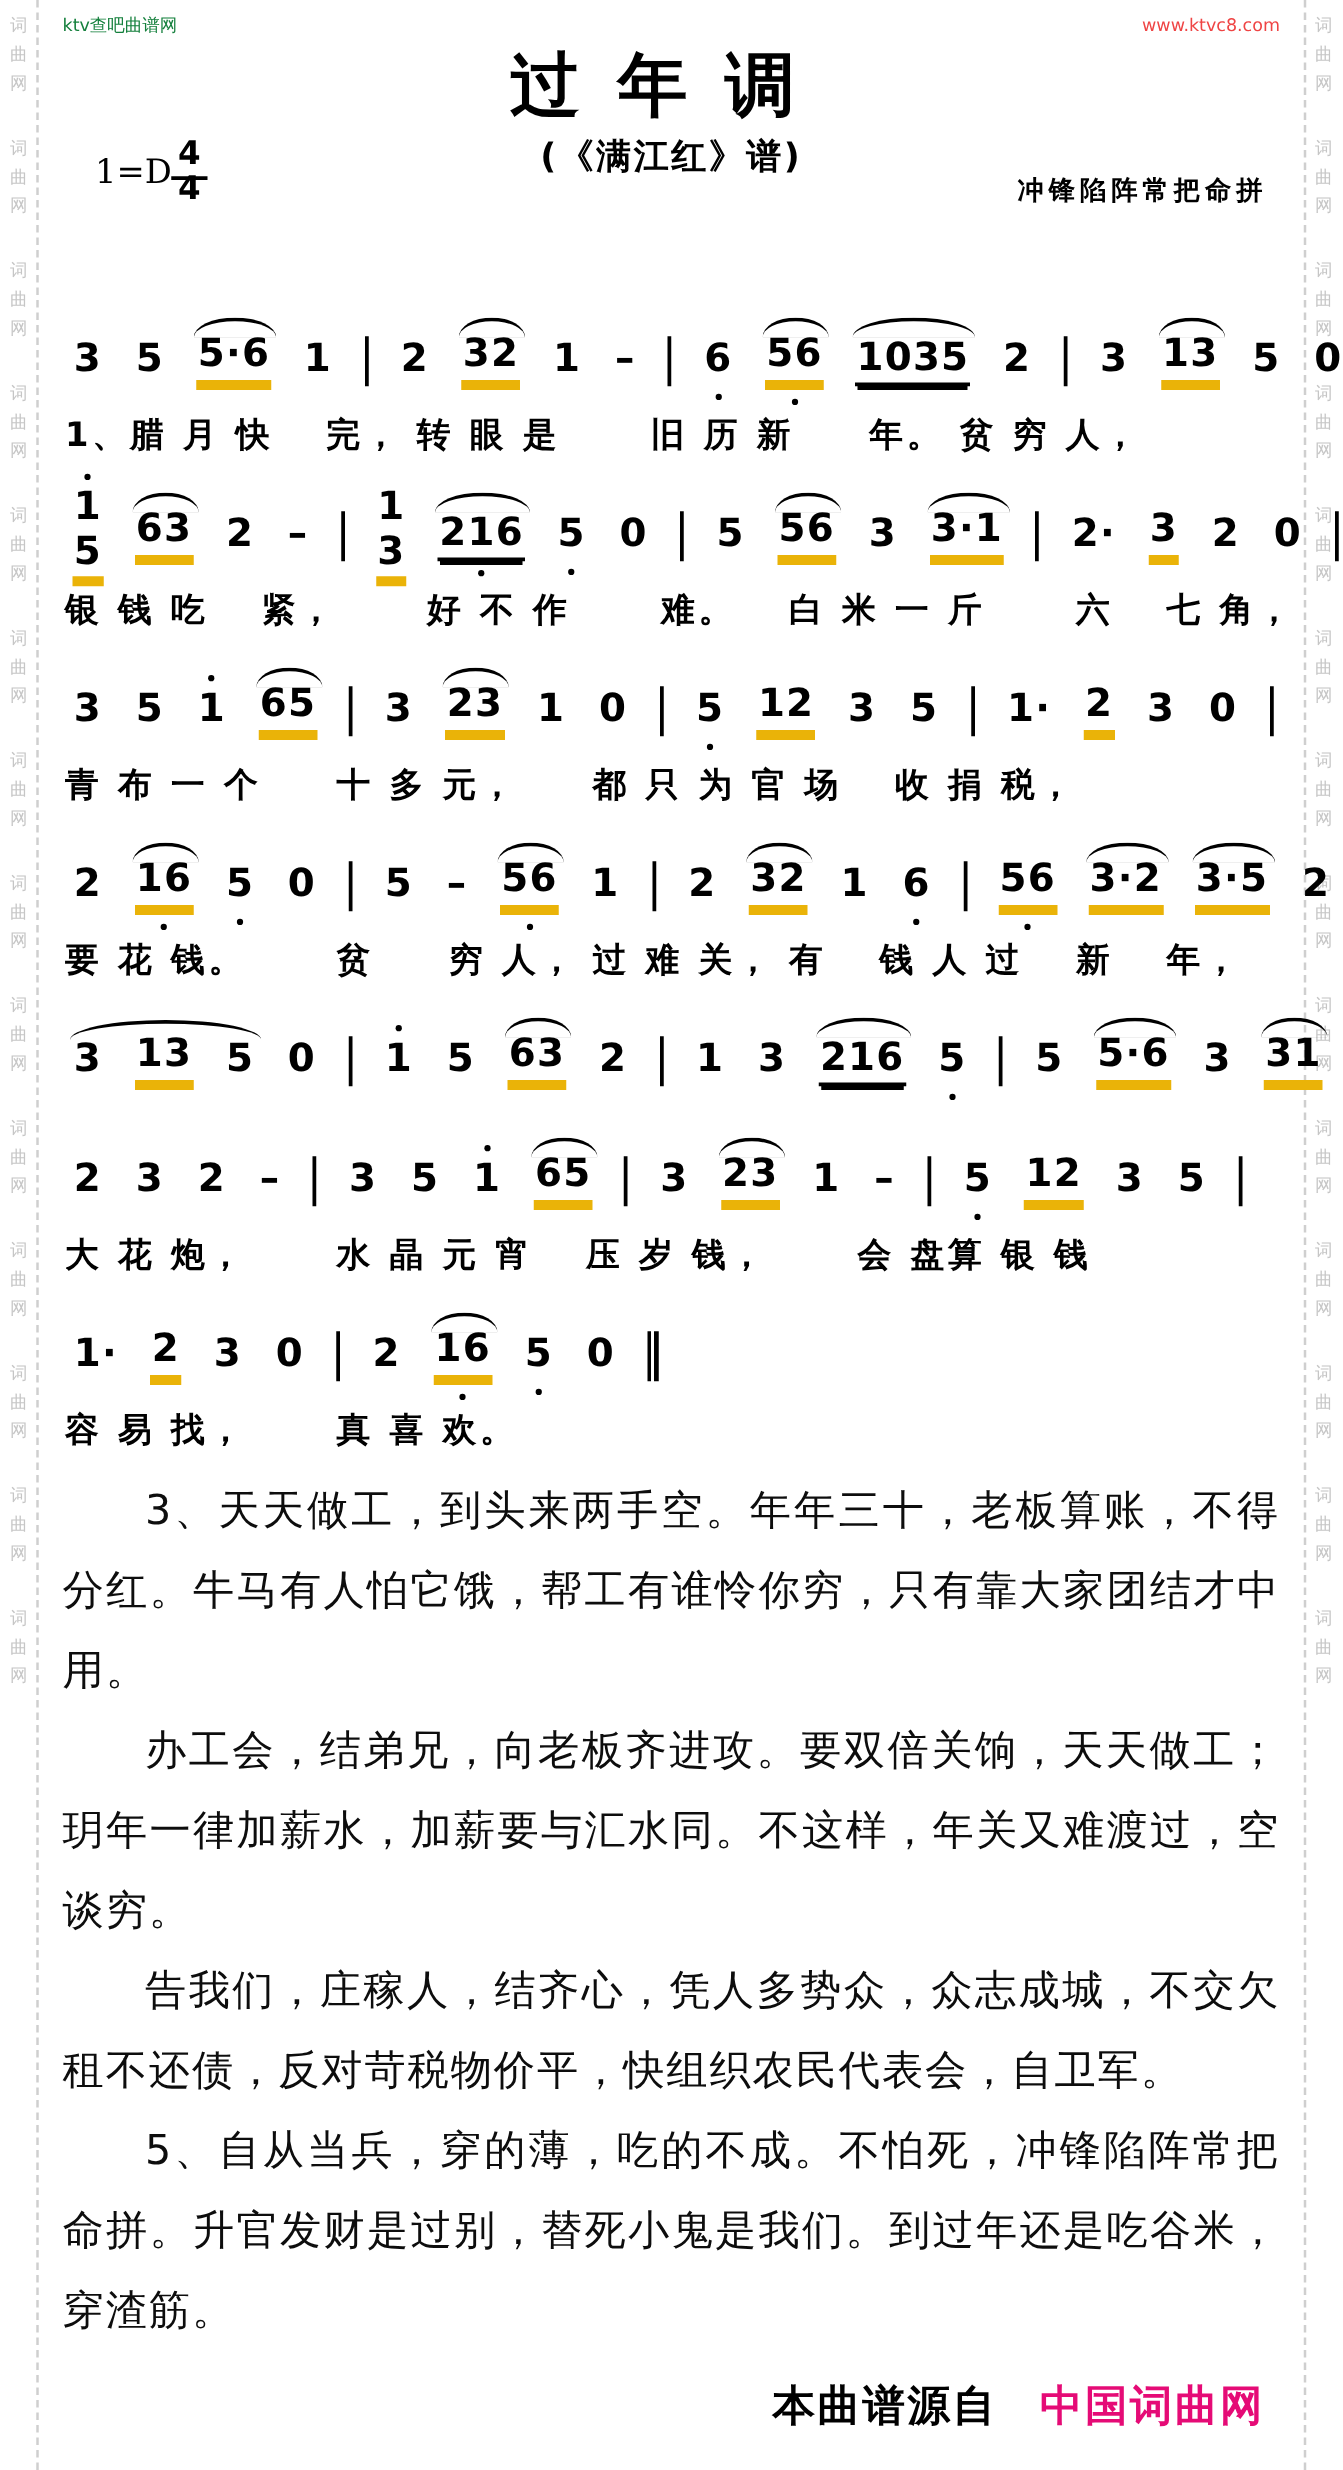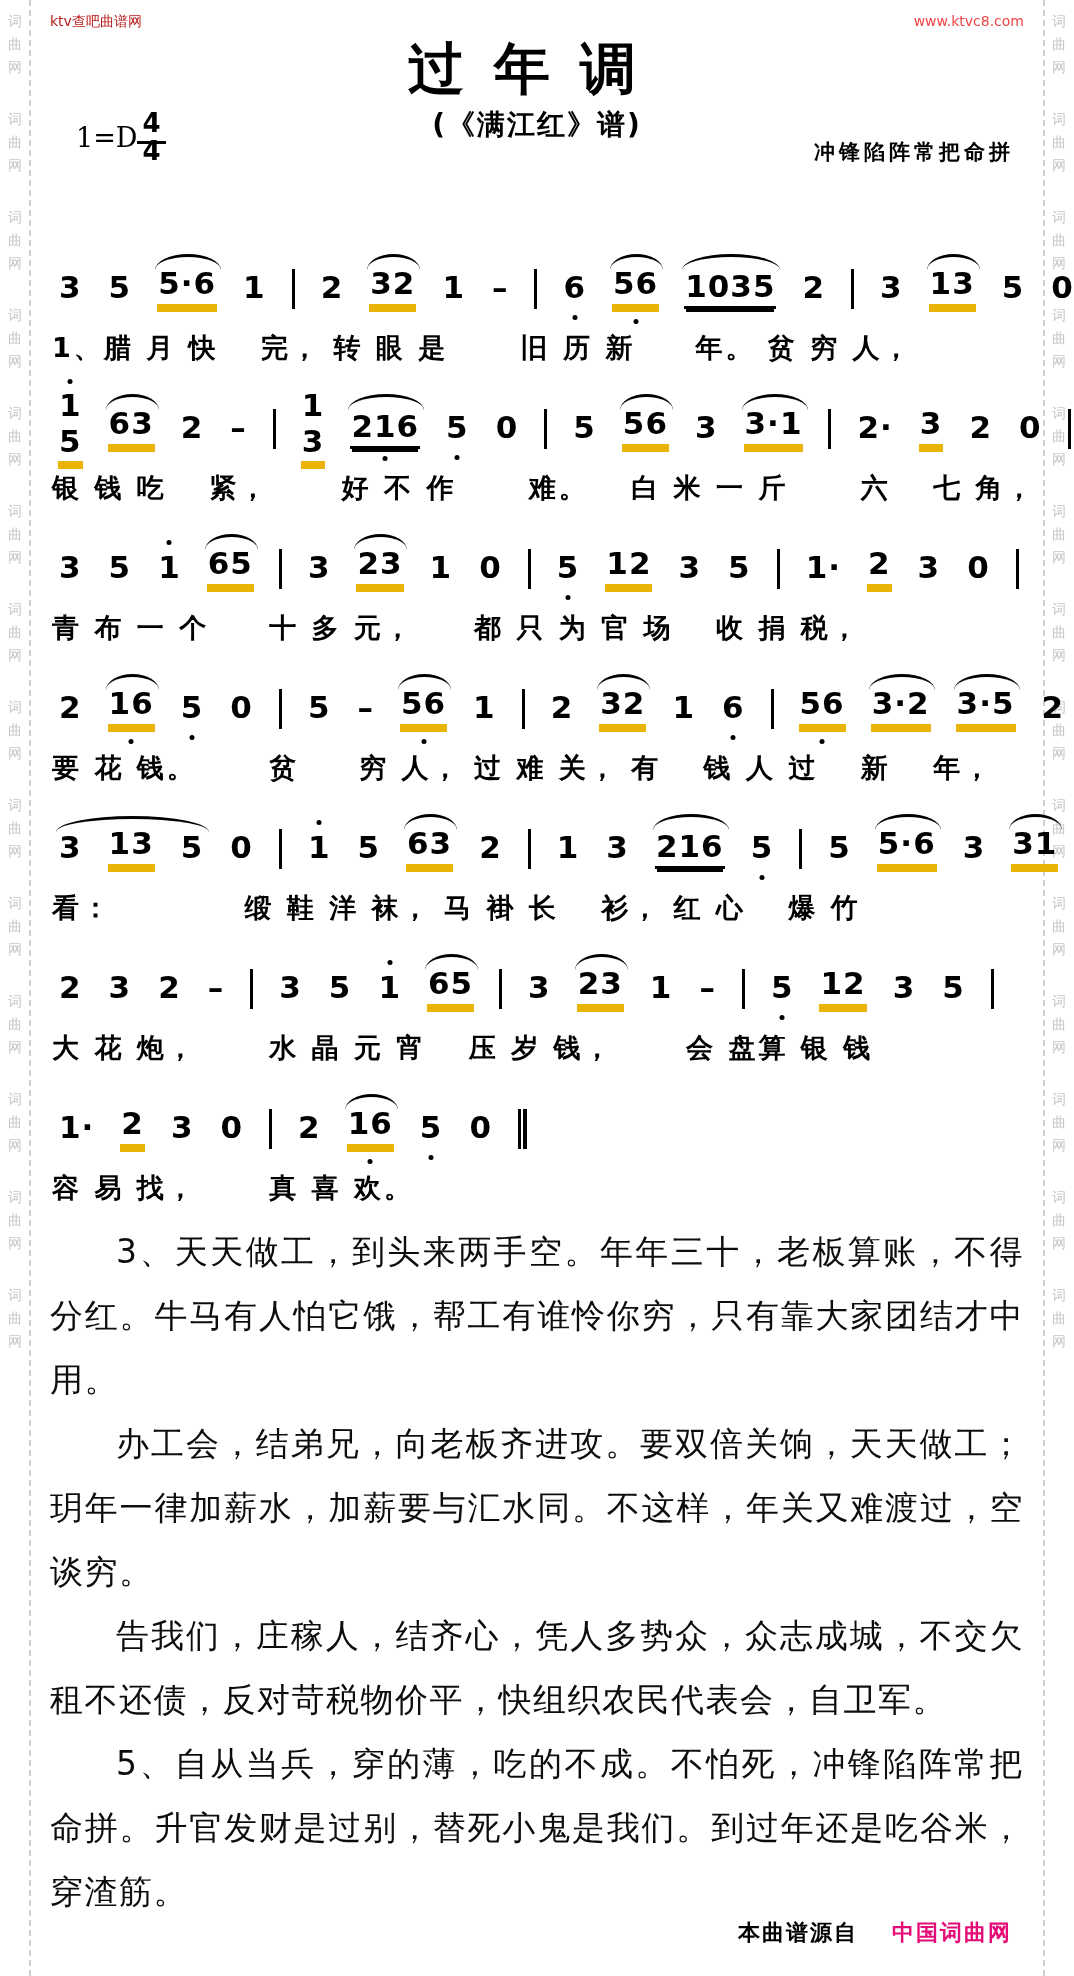--- a/index.html
+++ b/index.html
@@ -52,21 +52,21 @@
   .slur-arc{position:absolute;height:13px;border-top:3px solid #000;
             border-radius:50% 50% 0 0 / 100% 100% 0 0;}
   .lyric-line{font-size:27px;font-weight:600;letter-spacing:3px;margin:0 0 14px 2px;white-space:pre;}
 
   
   .verses{margin-top:14px;}
   .verses p{margin:0;font-size:33px;line-height:64px;letter-spacing:1.5px;
             text-indent:2em;text-align:justify;color:#0d0d0d;}
 
   
-  .footer{position:absolute;bottom:28px;right:62px;font-size:22px;font-weight:700;letter-spacing:2px;}
+  .footer{position:absolute;bottom:28px;right:62px;font-size:34px;font-weight:700;letter-spacing:2px;}
   .footer .src{margin-left:34px;cursor:pointer;}
 </style>
 </head>
 <body>
 
 <div class="page">
 
   <div class="wm-col left" id="wm-left">
       <div class="wm-group">
         <div class="wm-char" style="color: rgb(198, 198, 198);">词</div>
@@ -210,21 +210,21 @@
         <div class="wm-char" style="color: rgb(198, 198, 198);">词</div>
         <div class="wm-char" style="color: rgb(198, 198, 198);">曲</div>
         <div class="wm-char" style="color: rgb(198, 198, 198);">网</div>
       </div>
     </div>
   <div class="wm-line right"></div>
 
   <div class="content">
 
     <div class="site-header">
-      <a href="#" style="color:#b91c1c;">ktv查吧曲谱网</a>
+      <a href="#" style="color:#15803d;">ktv查吧曲谱网</a>
       <a href="#" style="color:#ef4444;">www.ktvc8.com</a>
     </div>
 
     <div class="title-block">
       <div class="main-title">过年调</div>
       <div class="sub-title">(《满江红》谱)</div>
     </div>
 
     <div class="credit">冲锋陷阵常把命拼</div>
 
@@ -371,21 +371,20 @@
             <span class="note"><span class="ntxt">5</span></span>
             <span class="note"><span class="ntxt u1">5·6</span></span>
             <span class="note"><span class="ntxt">3</span></span>
             <span class="note"><span class="ntxt u1">31</span></span>
             <div class="slur-arc" style="left: 6px; width: 153px; top: 16px;"></div>
             <div class="slur-arc" style="left: 354px; width: 53px; top: 14px;"></div>
             <div class="slur-arc" style="left: 603px; width: 76px; top: 14px;"></div>
             <div class="slur-arc" style="left: 825px; width: 66px; top: 14px;"></div>
             <div class="slur-arc" style="left: 959px; width: 53px; top: 14px;"></div>
           </div>
-          <div class="lyric-line">看：　　　　 缎 鞋 洋 袜， 马 褂 长　 衫， 红 心　 爆 竹</div>
         </div>
         <div class="system">
           <div class="notation-row">
             <span class="note"><span class="ntxt">2</span></span>
             <span class="note"><span class="ntxt">3</span></span>
             <span class="note"><span class="ntxt">2</span></span>
             <span class="note"><span class="ntxt">–</span></span>
             <span class="barline"></span>
             <span class="note"><span class="ntxt">3</span></span>
             <span class="note"><span class="ntxt">5</span></span>

